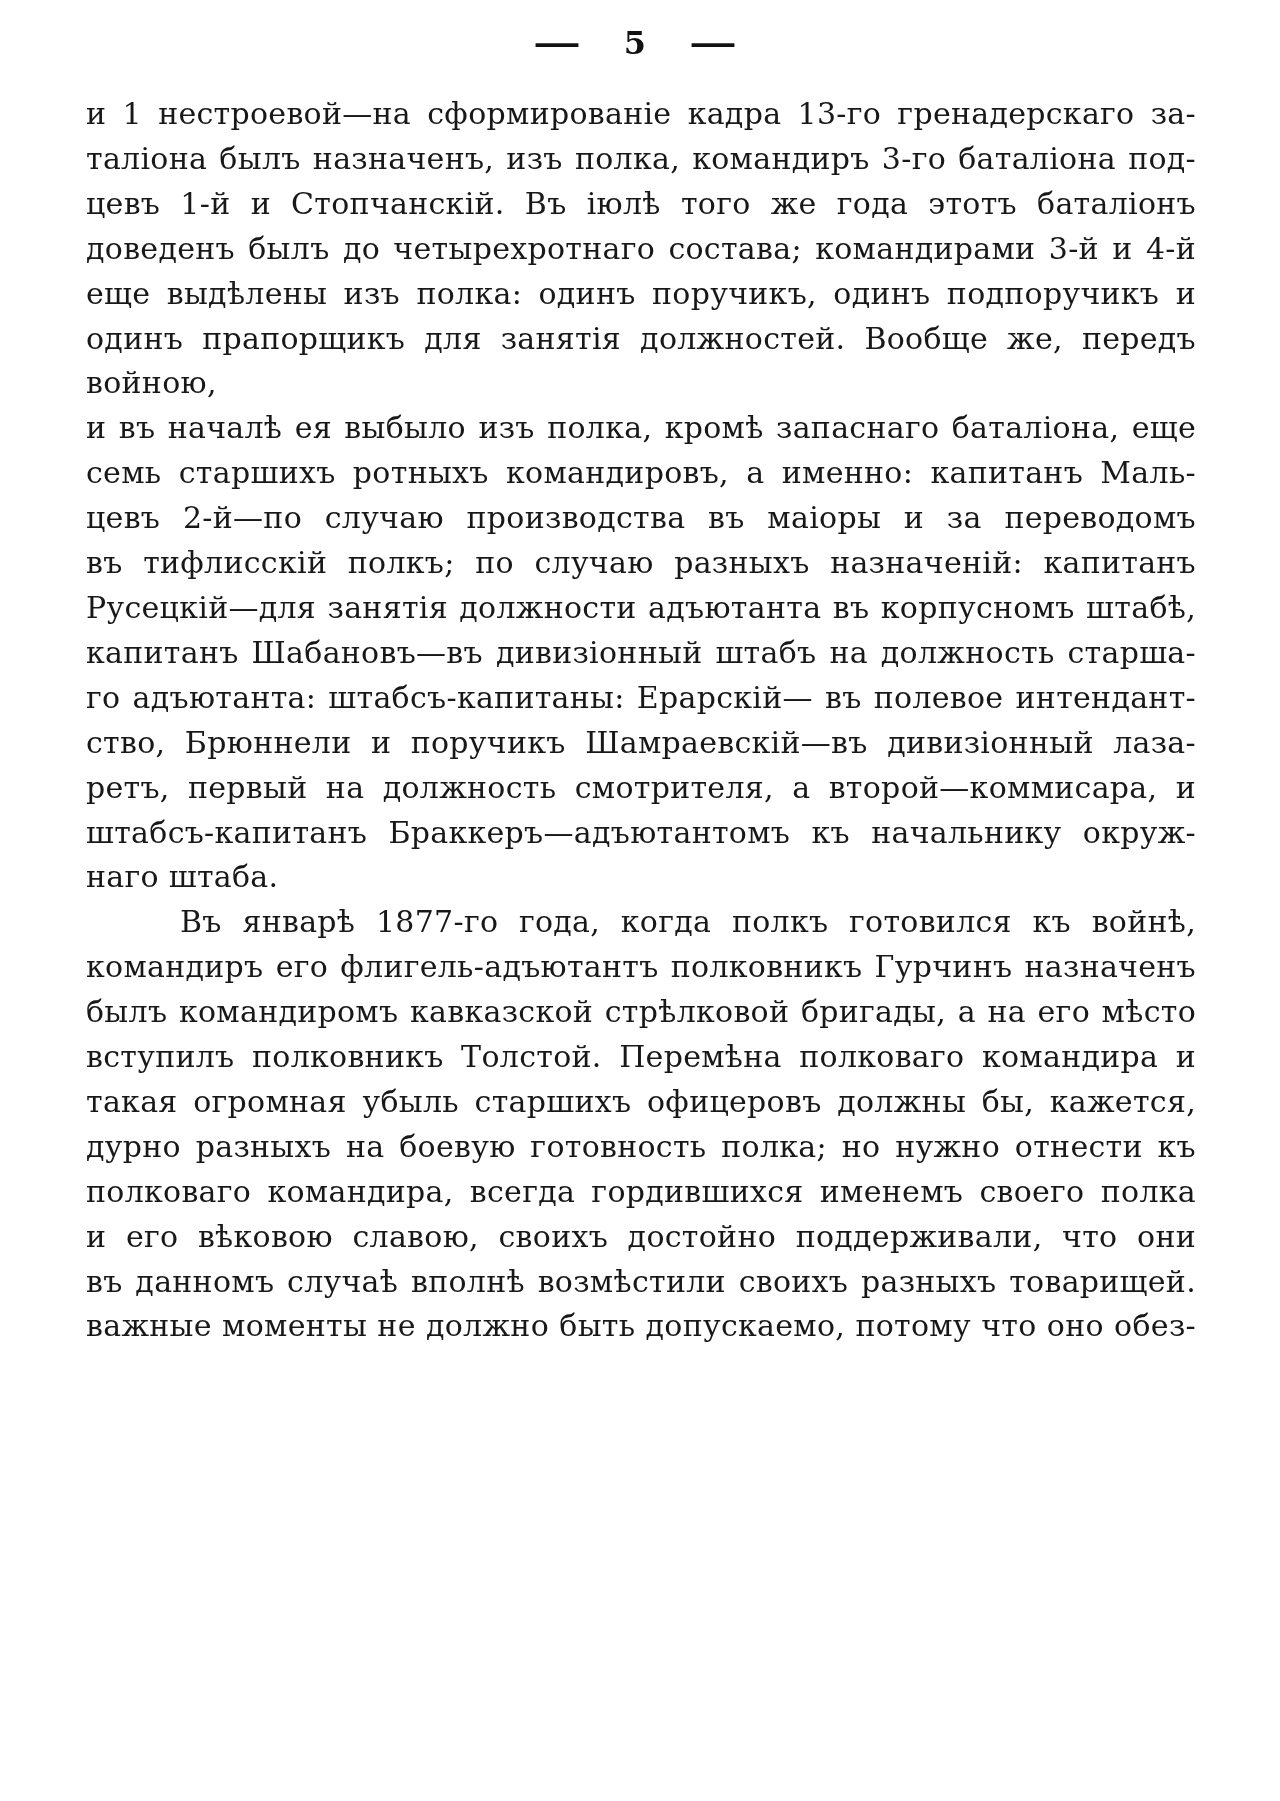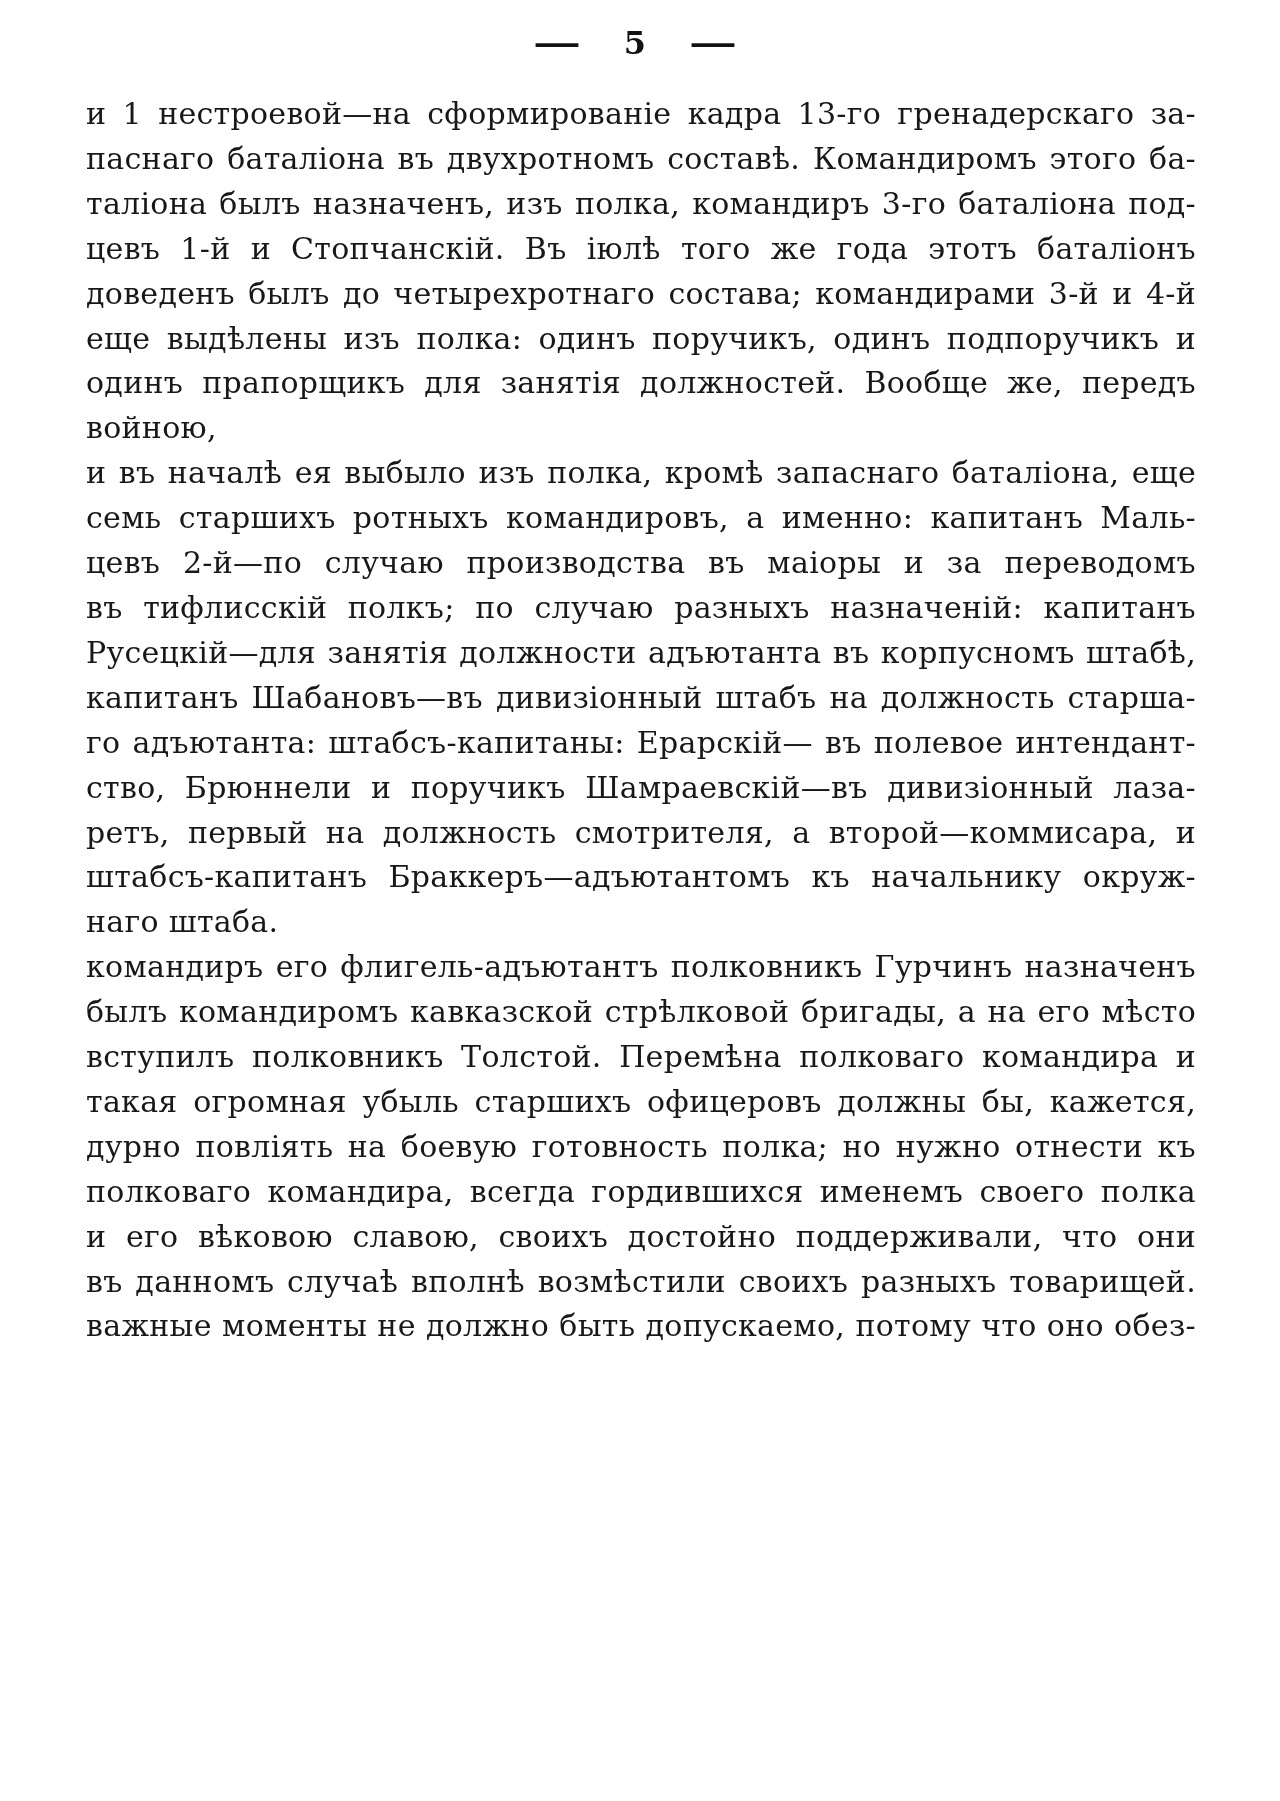--- a/index.html
+++ b/index.html
@@ -57,40 +57,40 @@
 
 <div class="page">
   <div class="header">
     <span class="dash">—</span>
     <span class="pnum">5</span>
     <span class="dash">—</span>
   </div>
 
   <div class="body-text">
       <div class="line">и 1 нестроевой—на сформированіе кадра 13-го гренадерскаго за-</div>
-      <div class="line">паснаго баталіона въ двухротномъ составѣ. Командиромъ этого ба-</div>
       <div class="line">таліона былъ назначенъ, изъ полка, командиръ 3-го баталіона под-</div>
       <div class="line">цевъ 1-й и Стопчанскій. Въ іюлѣ того же года этотъ баталіонъ</div>
       <div class="line">доведенъ былъ до четырехротнаго состава; командирами 3-й и 4-й</div>
       <div class="line">еще выдѣлены изъ полка: одинъ поручикъ, одинъ подпоручикъ и</div>
       <div class="line">одинъ прапорщикъ для занятія должностей. Вообще же, передъ войною,</div>
       <div class="line">и въ началѣ ея выбыло изъ полка, кромѣ запаснаго баталіона, еще</div>
       <div class="line">семь старшихъ ротныхъ командировъ, а именно: капитанъ Маль-</div>
       <div class="line">цевъ 2-й—по случаю производства въ маіоры и за переводомъ</div>
       <div class="line">въ тифлисскій полкъ; по случаю разныхъ назначеній: капитанъ</div>
       <div class="line">Русецкій—для занятія должности адъютанта въ корпусномъ штабѣ,</div>
       <div class="line">капитанъ Шабановъ—въ дивизіонный штабъ на должность старша-</div>
       <div class="line">го адъютанта: штабсъ-капитаны: Ерарскій— въ полевое интендант-</div>
       <div class="line">ство, Брюннели и поручикъ Шамраевскій—въ дивизіонный лаза-</div>
       <div class="line">ретъ, первый на должность смотрителя, а второй—коммисара, и</div>
       <div class="line">штабсъ-капитанъ Браккеръ—адъютантомъ къ начальнику окруж-</div>
       <div class="line no-just">наго штаба.</div>
+      <div class="line indent">Въ январѣ 1877-го года, когда полкъ готовился къ войнѣ,</div>
       <div class="line">командиръ его флигель-адъютантъ полковникъ Гурчинъ назначенъ</div>
       <div class="line">былъ командиромъ кавказской стрѣлковой бригады, а на его мѣсто</div>
       <div class="line">вступилъ полковникъ Толстой. Перемѣна полковаго командира и</div>
       <div class="line">такая огромная убыль старшихъ офицеровъ должны бы, кажется,</div>
-      <div class="line">дурно повліять на боевую готовность полка; но нужно отнести къ</div>
+      <div class="line">дурно разныхъ на боевую готовность полка; но нужно отнести къ</div>
       <div class="line">полковаго командира, всегда гордившихся именемъ своего полка</div>
       <div class="line">и его вѣковою славою, своихъ достойно поддерживали, что они</div>
       <div class="line">въ данномъ случаѣ вполнѣ возмѣстили своихъ разныхъ товарищей.</div>
       <div class="line">важные моменты не должно быть допускаемо, потому что оно обез-</div>
     </div>
 </div>
 
 </body></html>

